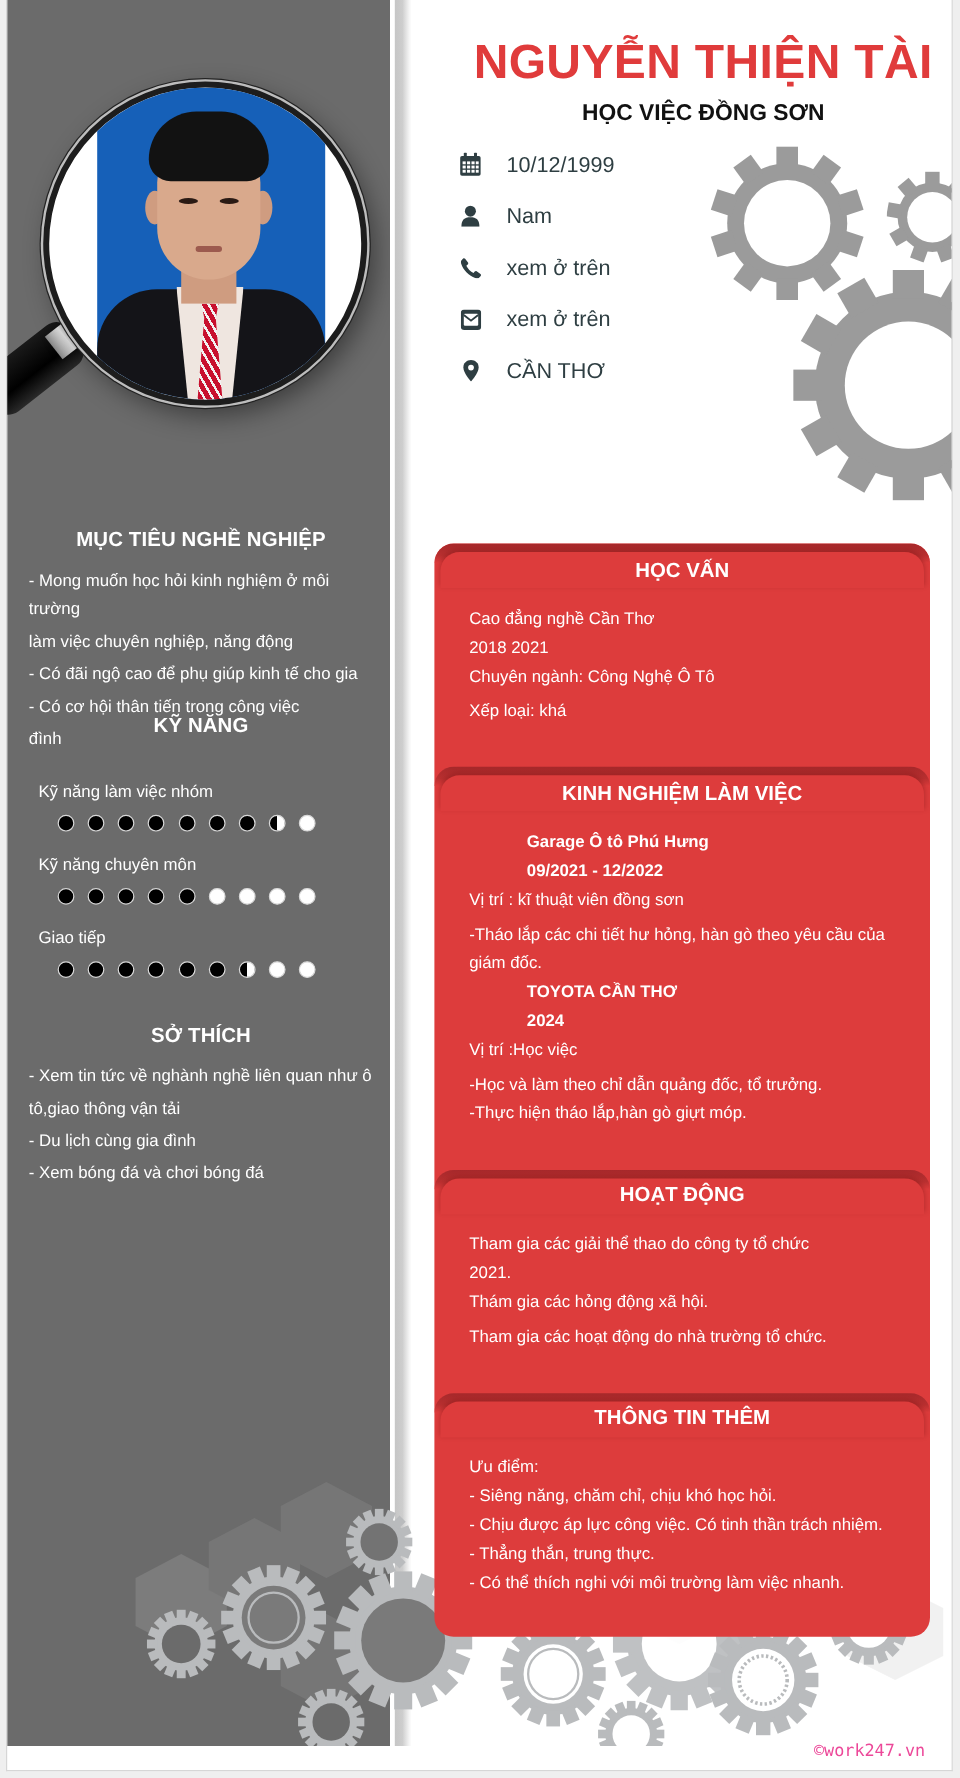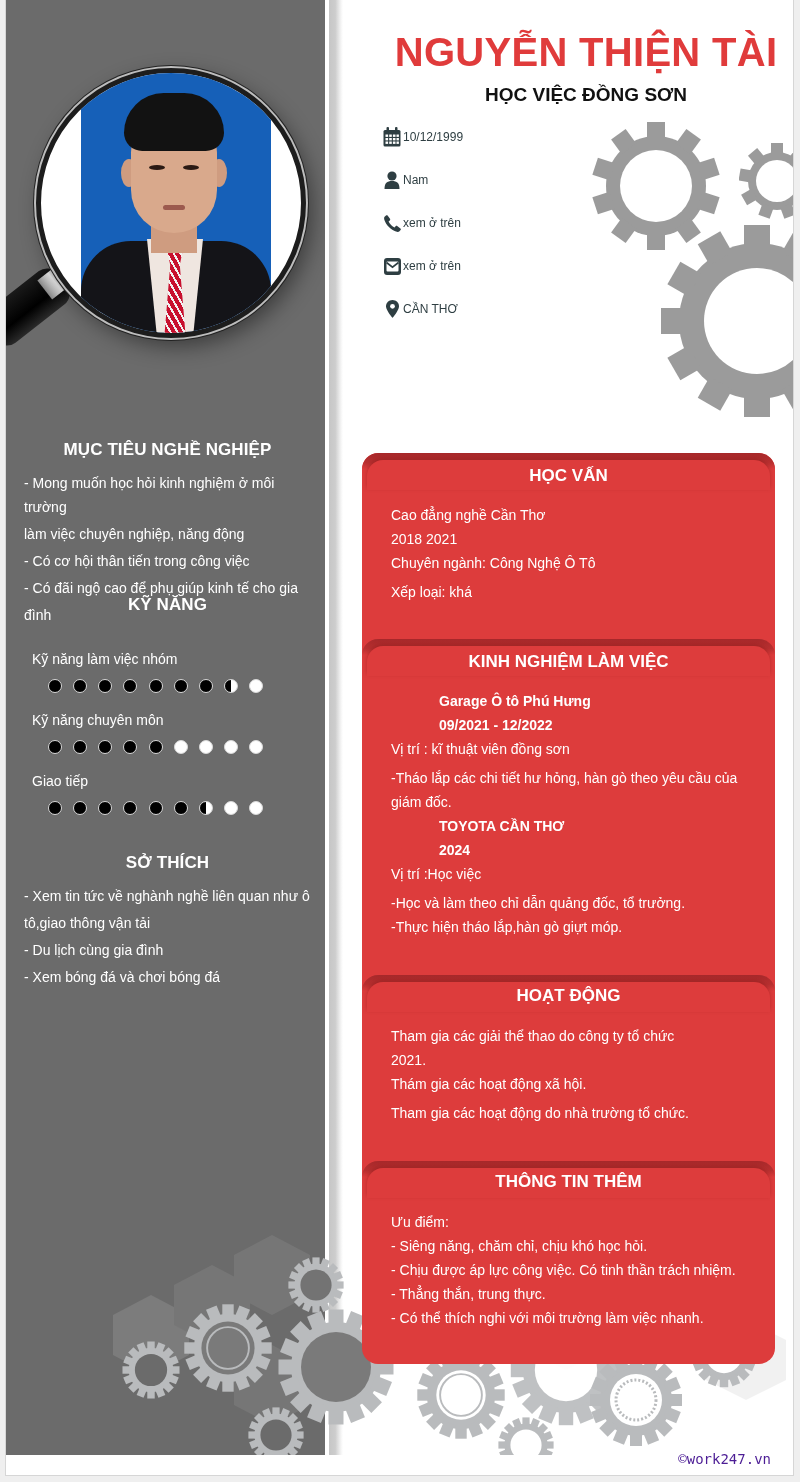--- a/index.html
+++ b/index.html
@@ -77,21 +77,21 @@
     position: absolute; left: 380px; top: 30px; width: 400px; text-align: center;
     font-size: 40px; font-weight: bold; color: #e03b3b; letter-spacing: 0.3px;
   }
   .role {
     position: absolute; left: 380px; top: 84px; width: 400px; text-align: center;
     font-size: 19px; font-weight: bold; color: #111;
   }
   .info-row { position: absolute; left: 375px; height: 24px; display: flex; align-items: center; }
   .info-icon { width: 22px; height: 22px; display: flex; align-items: center; justify-content: center; }
   .info-icon svg { display: block; }
-  .info-text { font-size: 12px; color: #2e3e42; }
+  .info-text { margin-left: 19px; font-size: 18px; color: #2e3e42; }
 
   .gear { position: absolute; }
 
   
   .cards {
     position: absolute; left: 356px; top: 453px; width: 413px; height: 911px;
     background: #dd3c3c; border-radius: 16px; overflow: hidden;
   }
   .card-sec { position: absolute; left: 0; width: 413px; }
   .card-sec .sec-top {
@@ -108,21 +108,21 @@
     position: absolute; left: 0; width: 413px; text-align: center;
     font-size: 17px; font-weight: bold; color: #fff;
   }
   .sec-body { position: absolute; left: 29px; width: 370px; font-size: 14px; color: #fff; }
   .sec-body .ln { height: 24px; line-height: 24px; white-space: nowrap; }
   .sec-body .b { font-weight: bold; margin-left: 48px; }
   .sec-body .gap { margin-top: 5px; }
 
   .watermark {
     position: absolute; right: 22px; bottom: 8px;
-    font-family: "DejaVu Sans Mono", monospace; font-size: 14px; color: #4c1d95;
+    font-family: "DejaVu Sans Mono", monospace; font-size: 14px; color: #ec4899;
   }
   .deco-bottom { position: absolute; left: 0; top: 1230px; width: 789px; height: 225px; pointer-events: none; }
 </style>
 </head>
 <body>
 
 <div class="page">
 
   <div class="sidebar">
 
@@ -142,22 +142,22 @@
         <div class="photo-eye-l"></div>
         <div class="photo-eye-r"></div>
         <div class="photo-mouth"></div>
       </div>
     </div>
 
     <div class="sb-title" style="top:440px">MỤC TIÊU NGHỀ NGHIỆP</div>
     <div class="sb-text" style="top:468px">
       <p>- Mong muốn học hỏi kinh nghiệm ở môi trường</p>
       <p>làm việc chuyên nghiệp, năng động</p>
+      <p>- Có đãi ngộ cao để phụ giúp kinh tế cho gia</p>
       <p>- Có cơ hội thân tiến trong công việc</p>
-      <p>- Có đãi ngộ cao để phụ giúp kinh tế cho gia</p>
       <p>đình</p>
     </div>
 
     <div class="sb-title" style="top:595px">KỸ NĂNG</div>
 
     <div class="skill-label" style="top:651px">Kỹ năng làm việc nhóm</div>
     <div class="dots" style="top:679px">
       <span class="dot full"></span>
       <span class="dot full"></span>
       <span class="dot full"></span>
@@ -435,21 +435,21 @@
         <div class="ln">-Thực hiện tháo lắp,hàn gò giựt móp.</div>
       </div>
     </div>
 
     <div class="card-sec" style="top:522px; height:186px">
       <div class="sec-top"></div>
       <div class="sec-title" style="top:11px">HOẠT ĐỘNG</div>
       <div class="sec-body" style="top:49px">
         <div class="ln">Tham gia các giải thể thao do công ty tổ chức</div>
         <div class="ln">2021.</div>
-        <div class="ln">Thám gia các hoạt động xã hội.</div>
+        <div class="ln">Thám gia các hỏng động xã hội.</div>
         <div class="ln gap">Tham gia các hoạt động do nhà trường tổ chức.</div>
       </div>
     </div>
 
     <div class="card-sec" style="top:708px; height:203px">
       <div class="sec-top"></div>
       <div class="sec-title" style="top:11px">THÔNG TIN THÊM</div>
       <div class="sec-body" style="top:49px">
         <div class="ln">Ưu điểm:</div>
         <div class="ln">- Siêng năng, chăm chỉ, chịu khó học hỏi.</div>

